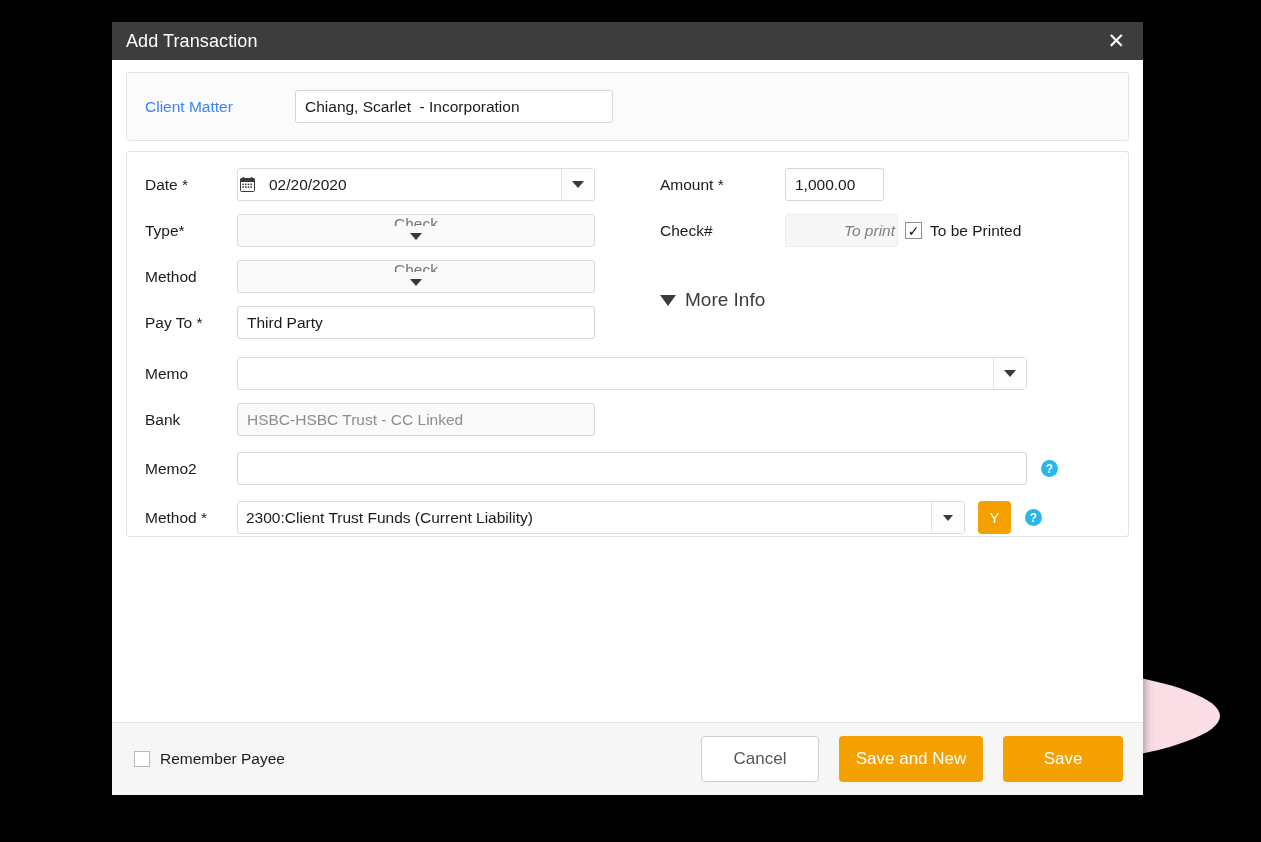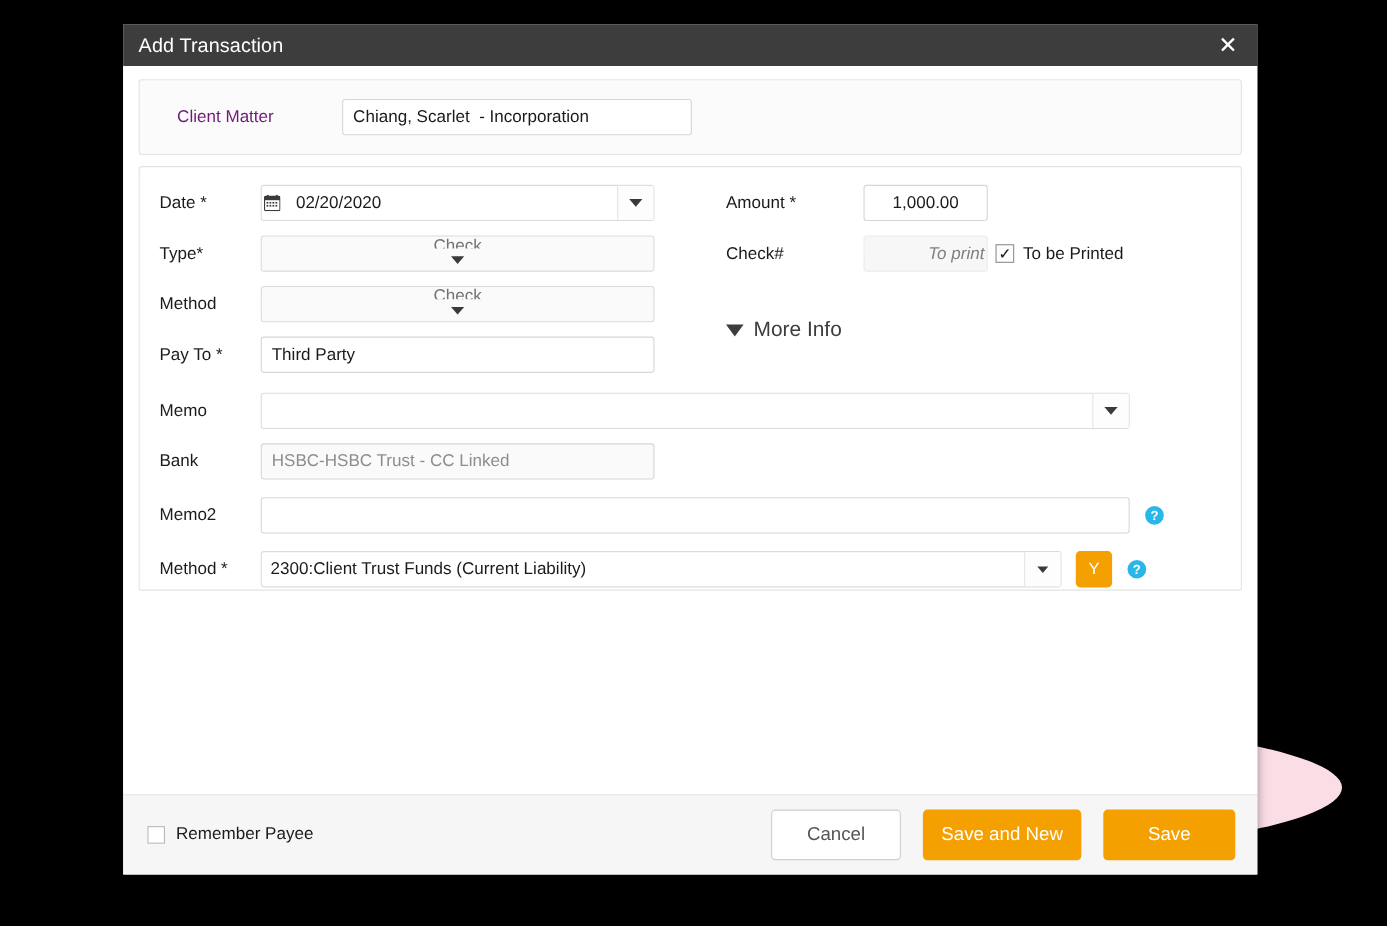--- a/index.html
+++ b/index.html
@@ -73,23 +73,22 @@
   }
   .panel-main {
     background: #ffffff;
     padding: 16px 18px 20px 18px;
     position: relative;
     height: 386px;
   }
 
   .lbl {
     font-size: 15.5px;
-    color: #701a75;
+    color: #3b82f6;
     font-family: "Liberation Sans", sans-serif;
-    margin-left: 16px;
   }
   .lbl-client { width: 150px; }
 
   input.fld, .fld {
     font-family: "Liberation Sans", sans-serif;
     font-size: 15.5px;
     color: #1b1b1b;
     border: 1px solid #d6d6d6;
     border-radius: 3px;
     background: #ffffff;
@@ -154,21 +153,21 @@
   .account-combo { width: 728px; }
 
   
   .right-col {
     position: absolute;
     left: 533px; top: 16px;
   }
   .rrow { display:flex; align-items:center; margin-bottom: 13px; }
   .rrow-label { width: 125px; flex:0 0 125px; font-size: 15.5px; color:#1b1b1b; }
   .amount-input {
-    width: 113px; text-align: center;
+    width: 99px; text-align: left;
     font-size: 16px;
   }
   .checknum {
     width: 113px; height: 33px;
     border: 1px solid #ececec; border-radius:3px;
     background:#f7f7f7;
     display:flex; align-items:center; justify-content:flex-end;
     padding-right: 2px;
     font-size: 15.5px; font-style: italic; color:#808080;
   }

